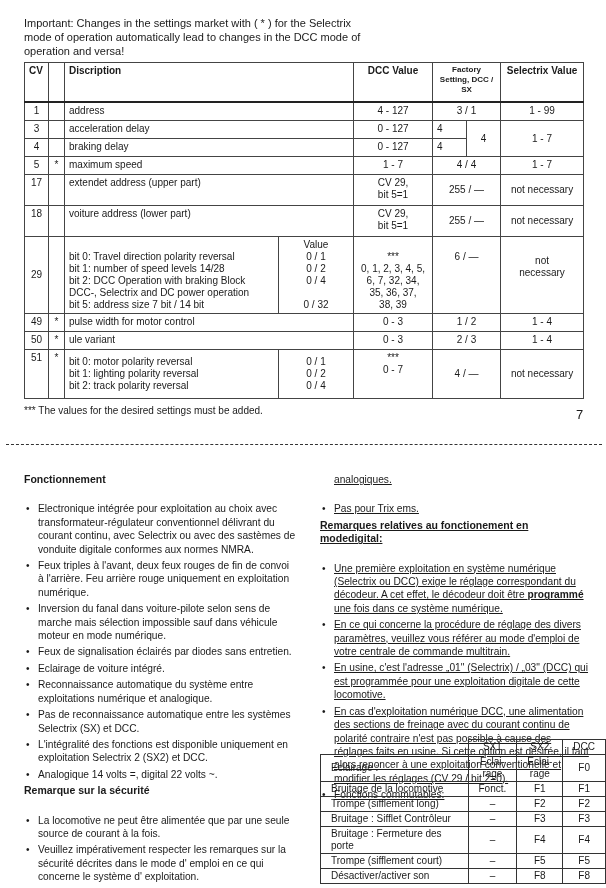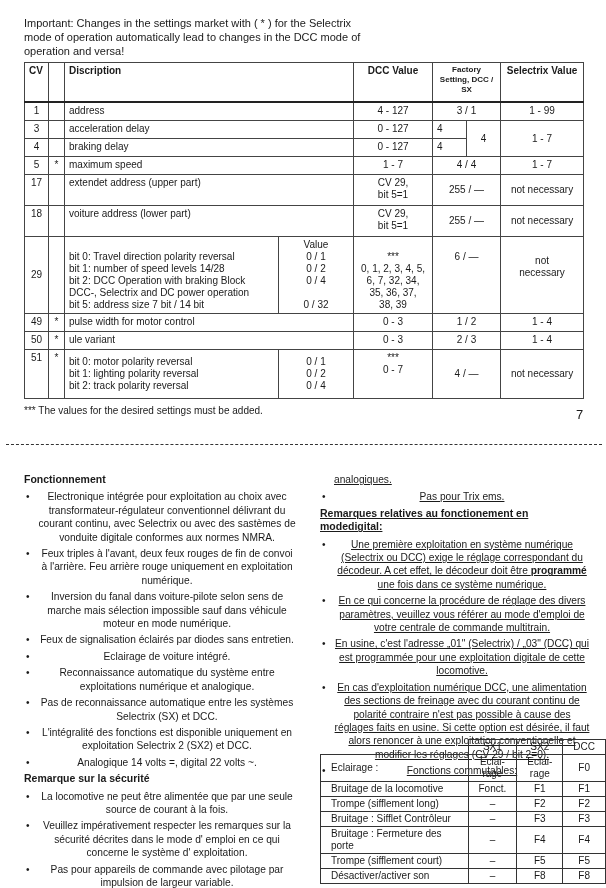--- a/index.html
+++ b/index.html
@@ -19,21 +19,21 @@
   .r1 td { height:13px; }
   .r2 td { height:26px; }
   .pre { white-space:pre-line; }
 
   .footnote { left:24px; top:405px; font-size:10px; }
   .pagenum { left:576px; top:407px; font-size:13px; }
   .dash { left:6px; top:444px; width:596px; height:0; border-top:1.5px dashed #333; }
 
   .col { position:absolute; font-size:10.2px; line-height:13.4px; }
   .col h4 { margin:0; font-size:10.5px; font-weight:bold; }
-  .col ul { margin:4px 0 0 0; padding:0 0 0 14px; list-style:none;text-align:center; }
+  .col ul { margin:16px 0 0 0; padding:0 0 0 14px; list-style:none; }
   .col li { position:relative; margin-bottom:3px; }
   .col li::before { content:"•"; position:absolute; left:-12px; top:0; }
   .left { left:24px; top:473px; width:272px; }
   .right { left:320px; top:473px; width:270px;text-decoration:underline; }
 
   table.fn { position:absolute; left:320px; top:739px; border-collapse:collapse;
              font-size:10px; line-height:12px; }
   table.fn td { border:1px solid #333; padding:1px 10px; }
   table.fn td.c { text-align:center; }
   table.fn td.blank { border:none; }

